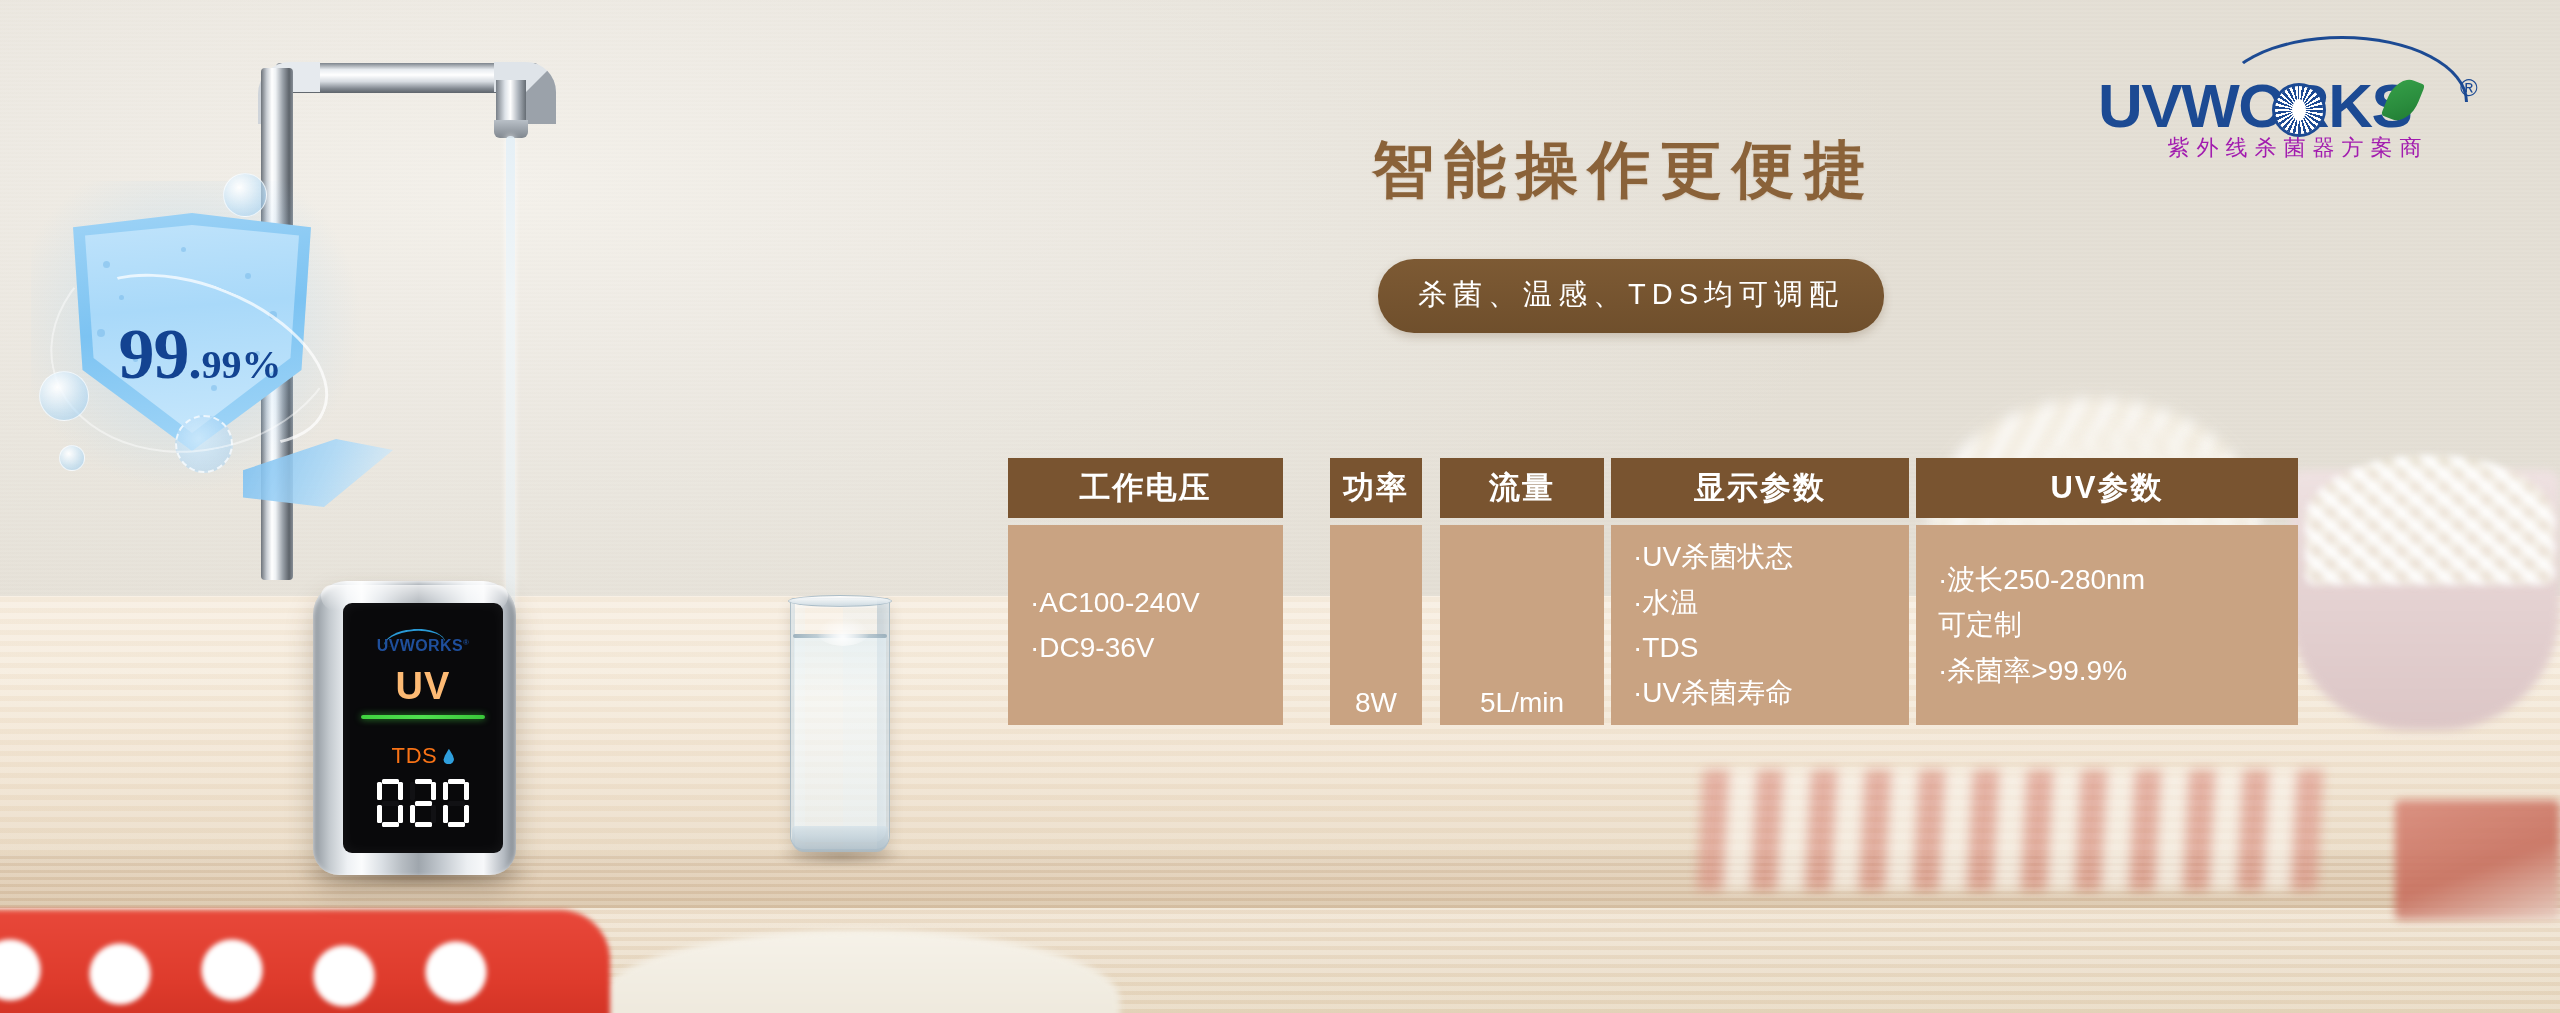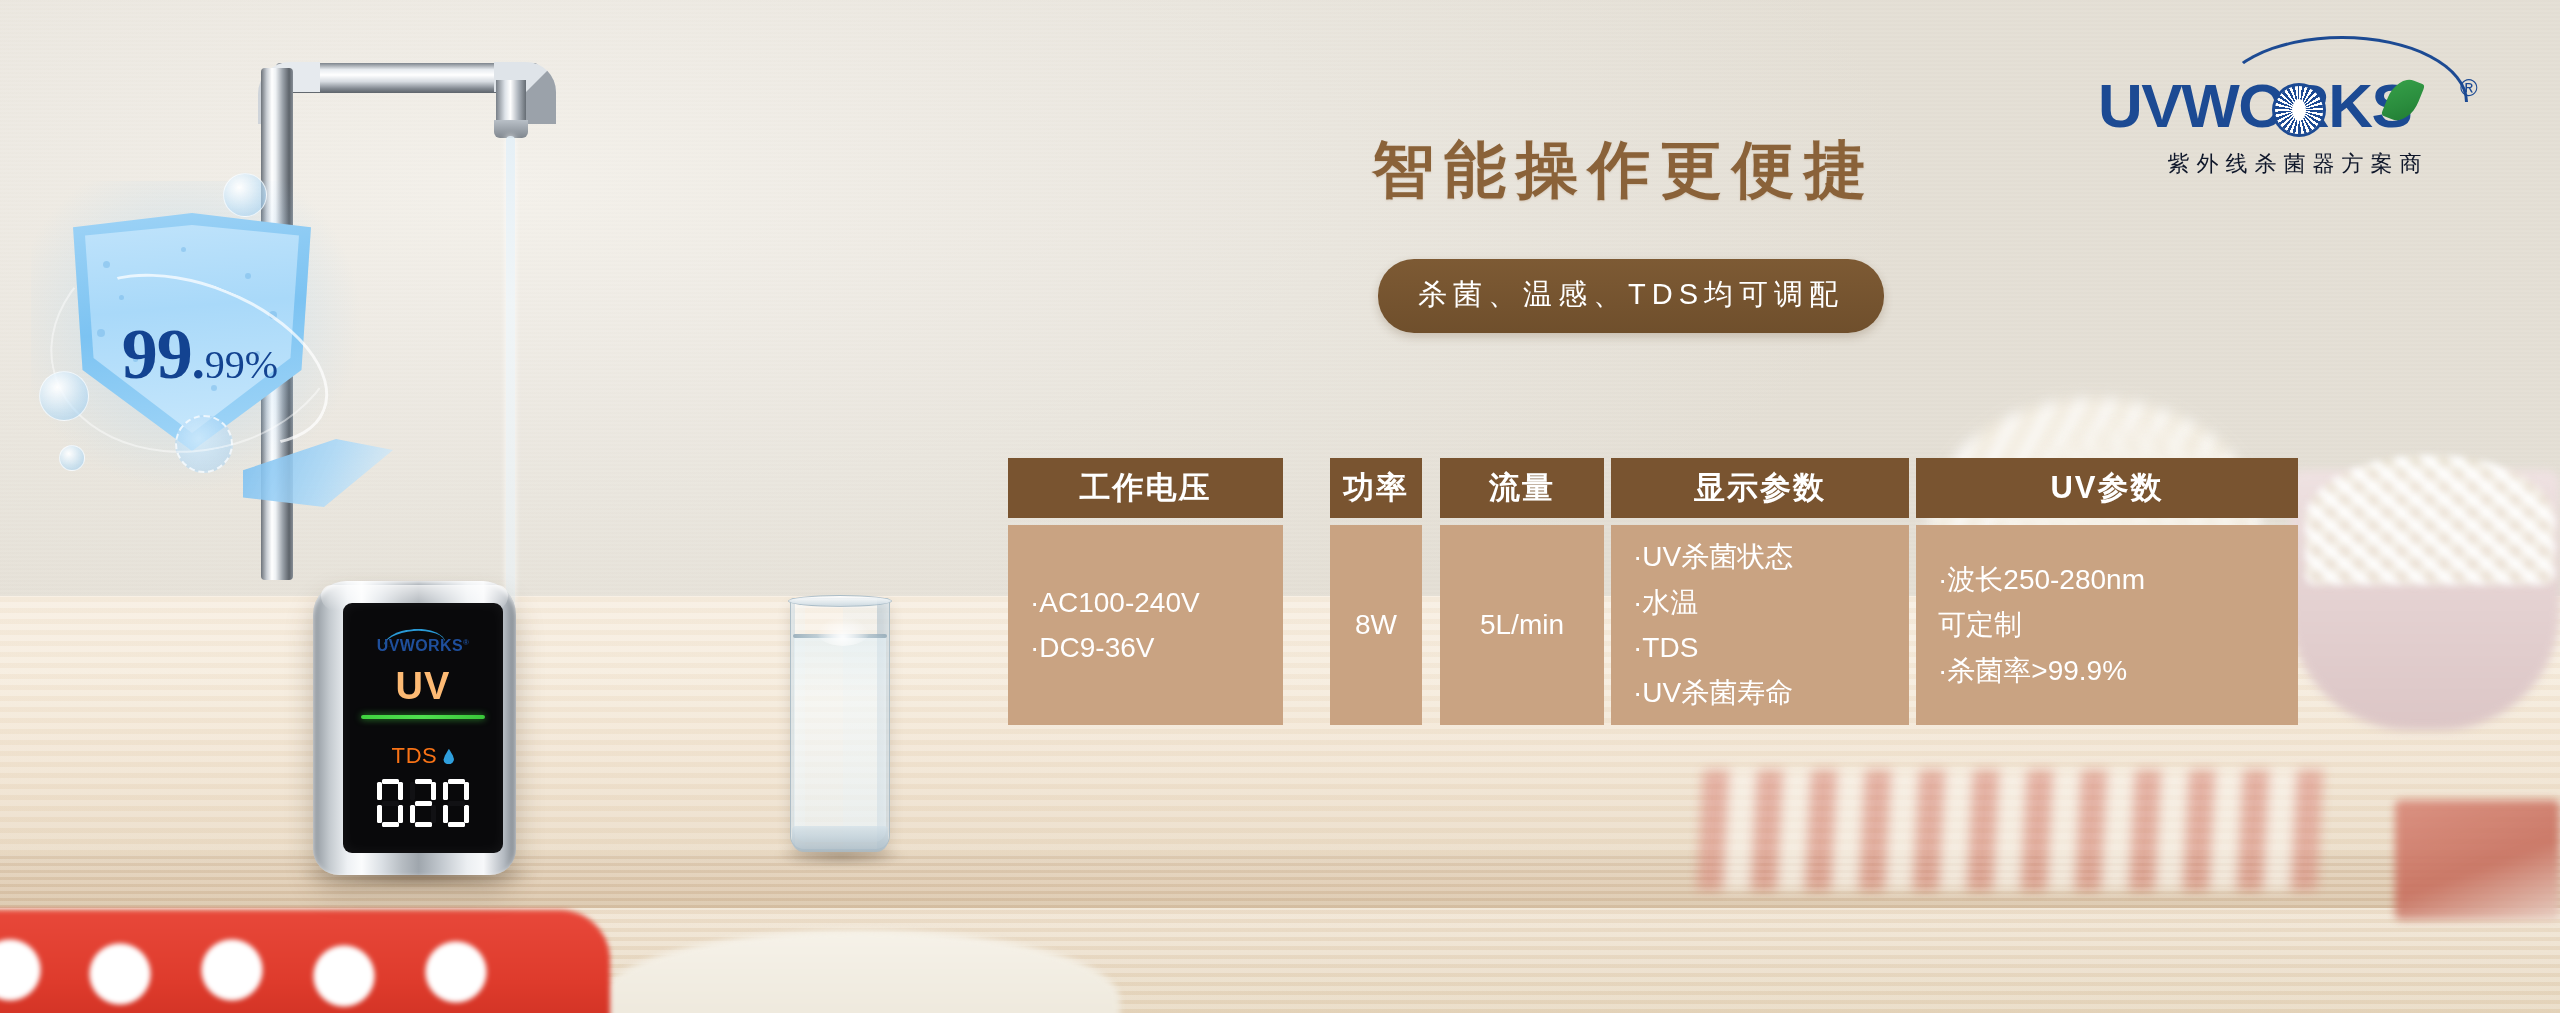--- a/index.html
+++ b/index.html
@@ -303,21 +303,21 @@
     position:absolute; left:0; right:0; top:76px; text-align:center;
     font-family:"Liberation Serif", serif;
     font-size:35px; font-weight:bold; color:#1b4c9b; letter-spacing:3px;
   }
   .shield-num{
     position:absolute; left:0; right:0; top:118px; text-align:center;
     font-family:"Liberation Serif", serif; color:#134391;
   }
   .shield-num .big{ font-size:72px; font-weight:bold; letter-spacing:-1px; }
   .shield-num .dot{ font-size:52px; font-weight:bold; }
-  .shield-num .small{ font-size:40px; font-weight:normal; }
+  .shield-num .small{ font-size:40px; font-weight:bold; }
   .bub-big{
     position:absolute; width:44px; height:44px; border-radius:50%;
     background:radial-gradient(circle at 36% 32%, rgba(255,255,255,.95) 0%, rgba(190,225,250,.6) 55%, rgba(130,190,235,.55) 100%);
     border:1.5px solid rgba(255,255,255,.7);
   }
   .germ{
     position:absolute; left:130px; top:220px; width:58px; height:58px;
     border-radius:50%; border:2px dashed rgba(255,255,255,.75);
     background:radial-gradient(circle at 40% 40%, rgba(210,235,252,.8), rgba(150,200,240,.45));
   }
@@ -359,21 +359,21 @@
     height:60px; background:#795430;
     display:flex; align-items:center; justify-content:center;
     color:#ffffff; font-size:31px; font-weight:bold; letter-spacing:2px;
     white-space:nowrap;
   }
   .spec-body{
     height:200px; background:#c9a382;
     display:flex; flex-direction:column; align-items:flex-start; justify-content:center;
     color:#ffffff; font-size:28px; line-height:1.62; padding:0 22px;
   }
-  .spec-body.center{ align-items:center; justify-content:center; }
+  .spec-body.center{ align-items:center; justify-content:flex-end; }
   .spec-body .line{ white-space:nowrap; }
 
   
   .logo-wrap{ position:absolute; left:2098px; top:34px; width:400px; height:124px; }
   .logo-arc{
     position:absolute; left:118px; top:2px; width:252px; height:66px;
     border:3.4px solid #1c4a93; border-radius:50%/100% 100% 0 0;
     border-bottom:none; border-left-color:transparent;
   }
   .logo-text{
@@ -398,21 +398,21 @@
     background:linear-gradient(140deg,#37a24a 0%,#2a8c3d 60%,#1f7a32 100%);
     border-radius:60% 10% 60% 10%;
     transform:rotate(22deg);
   }
   .logo-reg{
     position:absolute; left:362px; top:40px;
     font-size:24px; color:#1c4a93; font-weight:normal;
   }
   .logo-sub{
     position:absolute; left:22px; top:99px; width:356px; text-align:center;
-    font-size:22px; color:#0f172a; letter-spacing:7px; white-space:nowrap;margin-top:16px;
+    font-size:22px; color:#a21caf; letter-spacing:7px; white-space:nowrap;
   }
 </style>
 </head>
 <body>
 
 <div id="stage">
 
   <div class="bg-wall"></div>
   <div class="bg-counter"></div>
   <div class="bg-counter-edge"></div>

